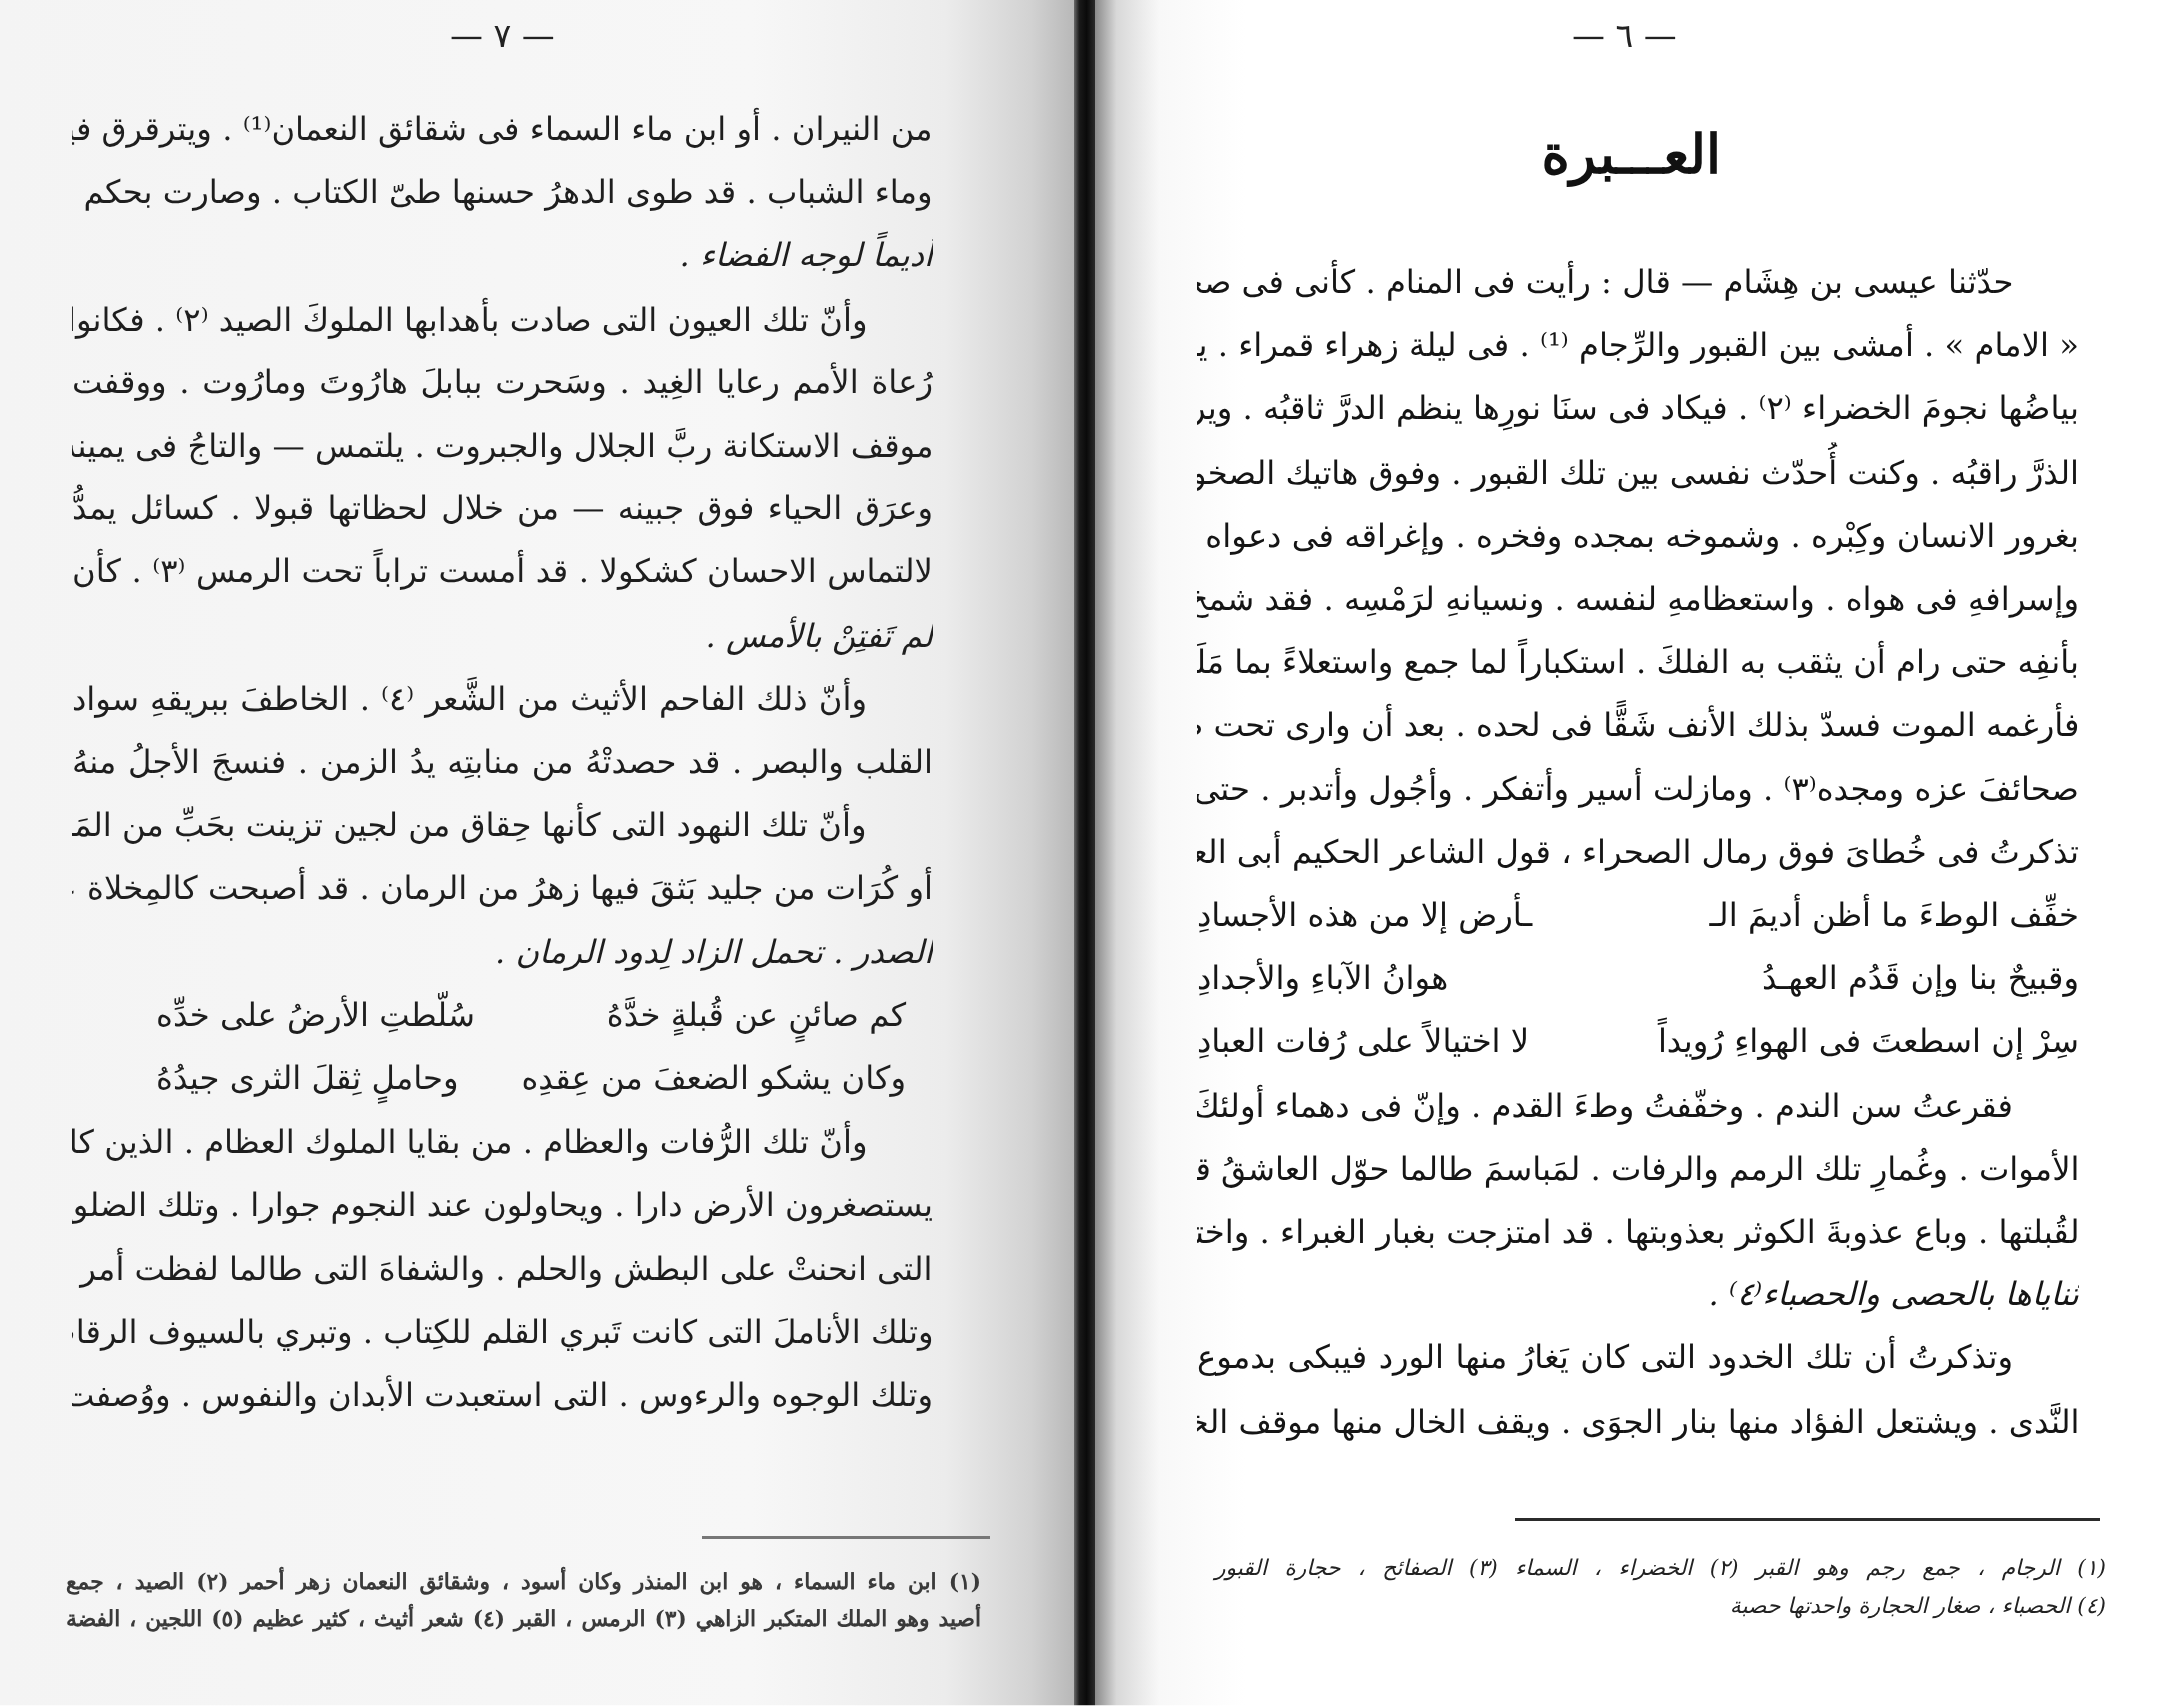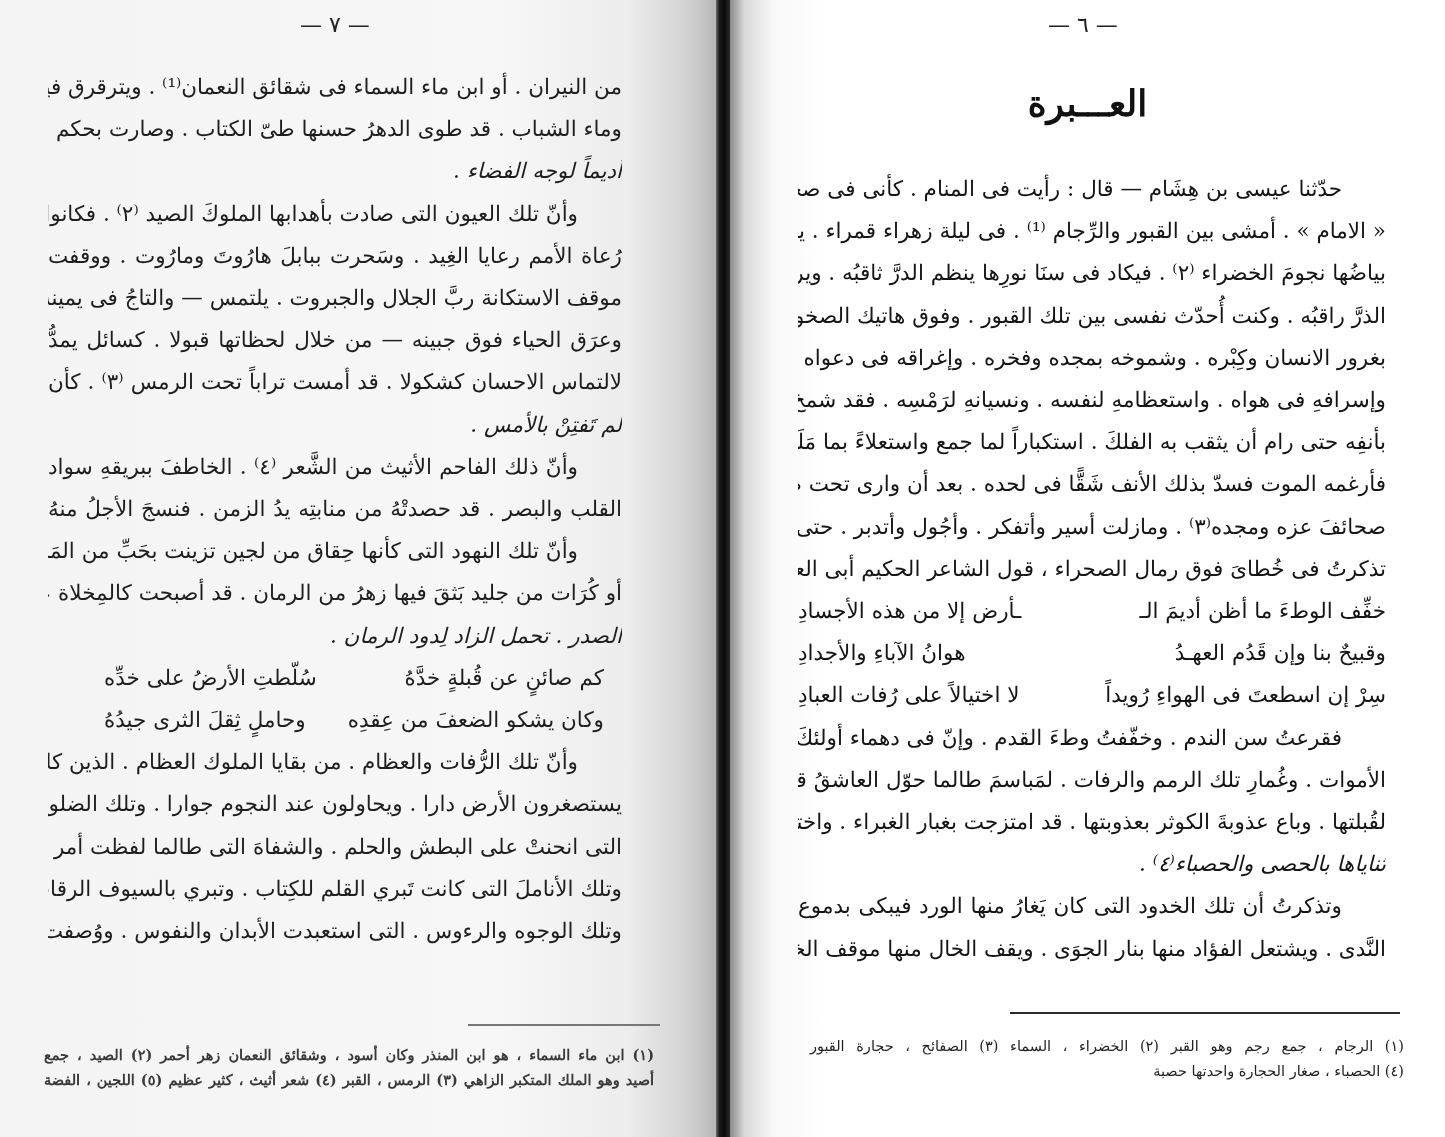--- a/index.html
+++ b/index.html
@@ -56,21 +56,21 @@
     .footnote-rule {
       position: absolute; height: 2px; background: #2b2b2b;
     }
     .page-left .footnote-rule { top: 1024px; left: 468px; width: 192px; background: #777; }
     .page-right .footnote-rule { top: 1012px; left: 280px; width: 390px; }
 
     .footnotes {
       position: absolute; font-size: 14.5px; line-height: 25px; color: #222;
     }
     .page-left .footnotes { top: 1042px; left: 44px; width: 610px; color: #3a3a3a; font-weight: bold; }
-    .page-right .footnotes { top: 1034px; left: 80px; width: 594px; }
+    .page-right .footnotes { top: 1034px; left: 80px; width: 594px; font-style: italic; }
     .footnotes .fn-line { display: block; white-space: nowrap; text-align: justify; text-align-last: justify; }
     .footnotes .fn-line.last { text-align-last: right; }
     .page-right .footnotes .fn-line.last { padding-right: 0; }
   </style>
 </head>
 <body>
 
 <div class="spread">
 
   <div class="page page-left">

